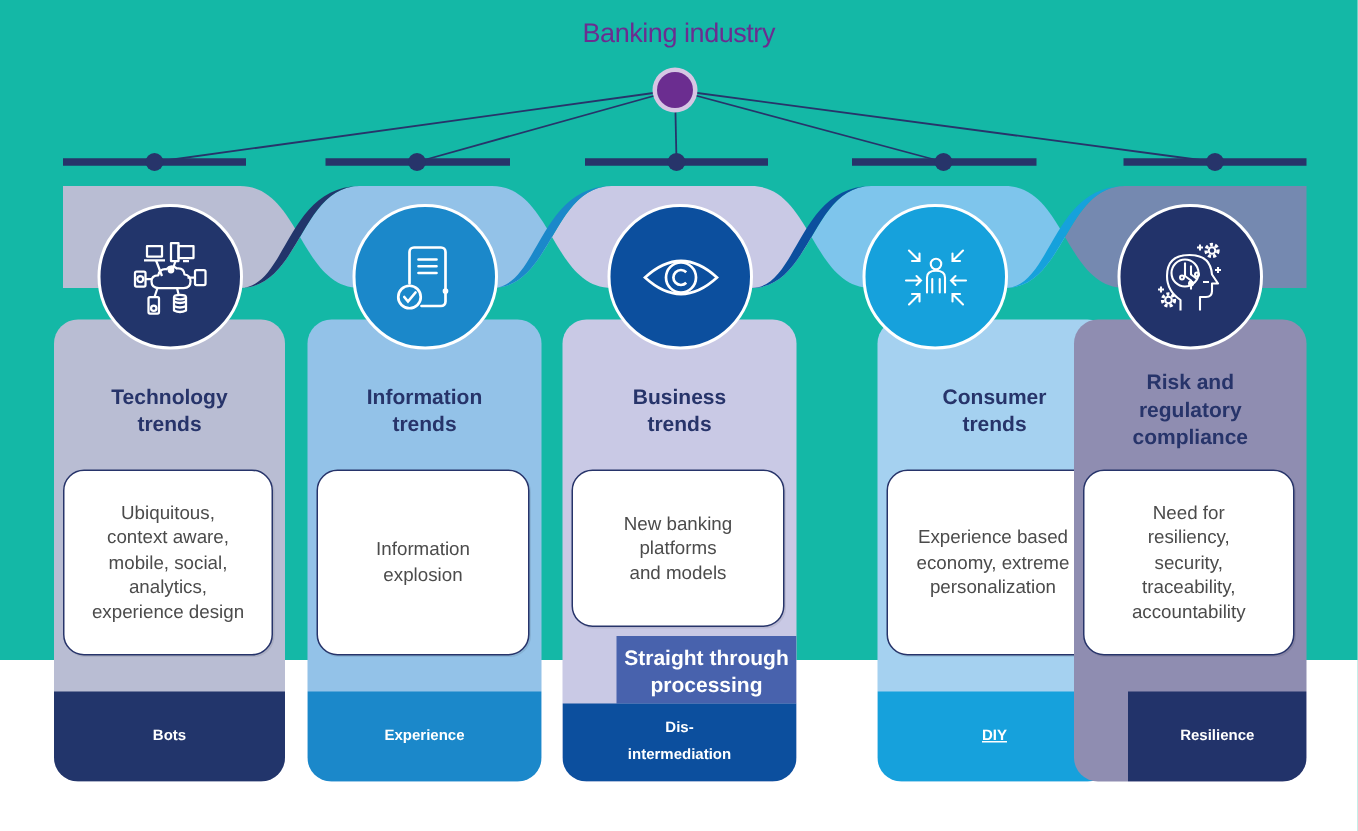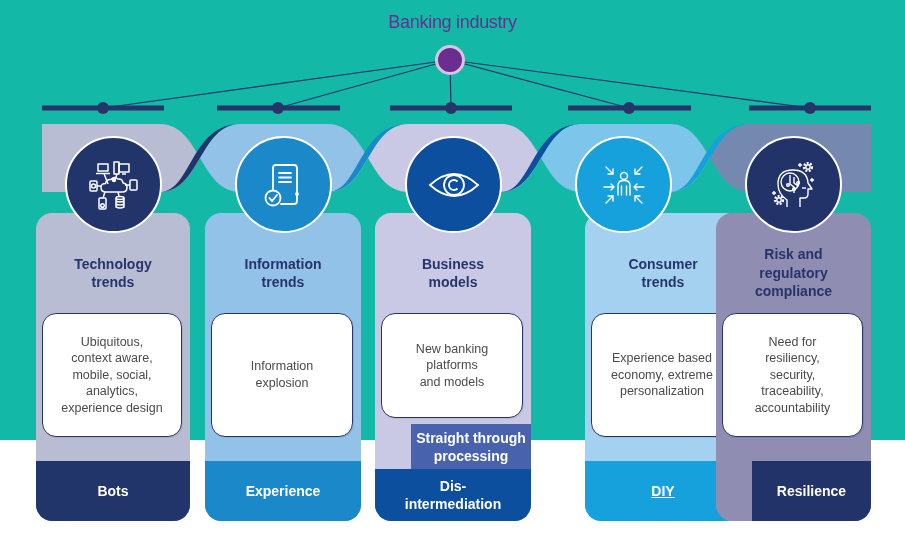--- a/index.html
+++ b/index.html
@@ -27,21 +27,21 @@
     position: absolute; left: 6px; right: 8px; top: 100px; height: 124px;
     background: #ffffff; border: 1.5px solid #27346a; border-radius: 14px; box-sizing: border-box;
     display: flex; align-items: center; justify-content: center; text-align: center;
     white-space: pre-line; font-size: 12.5px; line-height: 16.6px; color: #4b4b4b;
     box-shadow: 1px 1px 0 rgba(0,0,0,0.08);
   }
   .card.c3 .box { height: 105px; }
   .bottom {
     position: absolute; left: 0; right: 0; top: 248px; height: 60px;
     display: flex; align-items: center; justify-content: center; text-align: center;
-    white-space: pre-line; font-weight: bold; font-size: 14px; line-height: 18px; color: #ffffff;
+    white-space: pre-line; font-weight: bold; font-size: 10px; line-height: 18px; color: #ffffff;
   }
   .card.c3 .bottom { top: 256px; height: 52px; }
   .stp {
     position: absolute; left: 0; right: 0; top: 211px; height: 45px;
     display: flex; align-items: center; justify-content: center; text-align: center;
     white-space: pre-line; font-weight: bold; font-size: 14px; line-height: 18px; color: #ffffff; margin-left: 36px;
   }
   .circle {
     position: absolute; top: 136px; width: 93px; height: 93px; border-radius: 50%;
     border: 2px solid #ffffff; display: flex; align-items: center; justify-content: center;
@@ -108,21 +108,21 @@
   </div>
   <div class="card c2" style="background: rgb(147, 194, 232);">
     <div class="card-title">Information
 trends</div>
     <div class="box">Information
 explosion</div>
     <div class="bottom" style="background: rgb(27, 136, 202);">Experience</div>
   </div>
   <div class="card c3" style="background: rgb(201, 201, 229);">
     <div class="card-title">Business
-models</div>
+trends</div>
     <div class="box">New banking
 platforms
 and models</div>
     <div class="stp" style="background: rgb(72, 98, 173);">Straight through
 processing</div>
     <div class="bottom" style="background: rgb(12, 79, 158);">Dis-
 intermediation</div>
   </div>
   <div class="card c4" style="background: rgb(165, 209, 240);">
     <div class="card-title">Consumer

